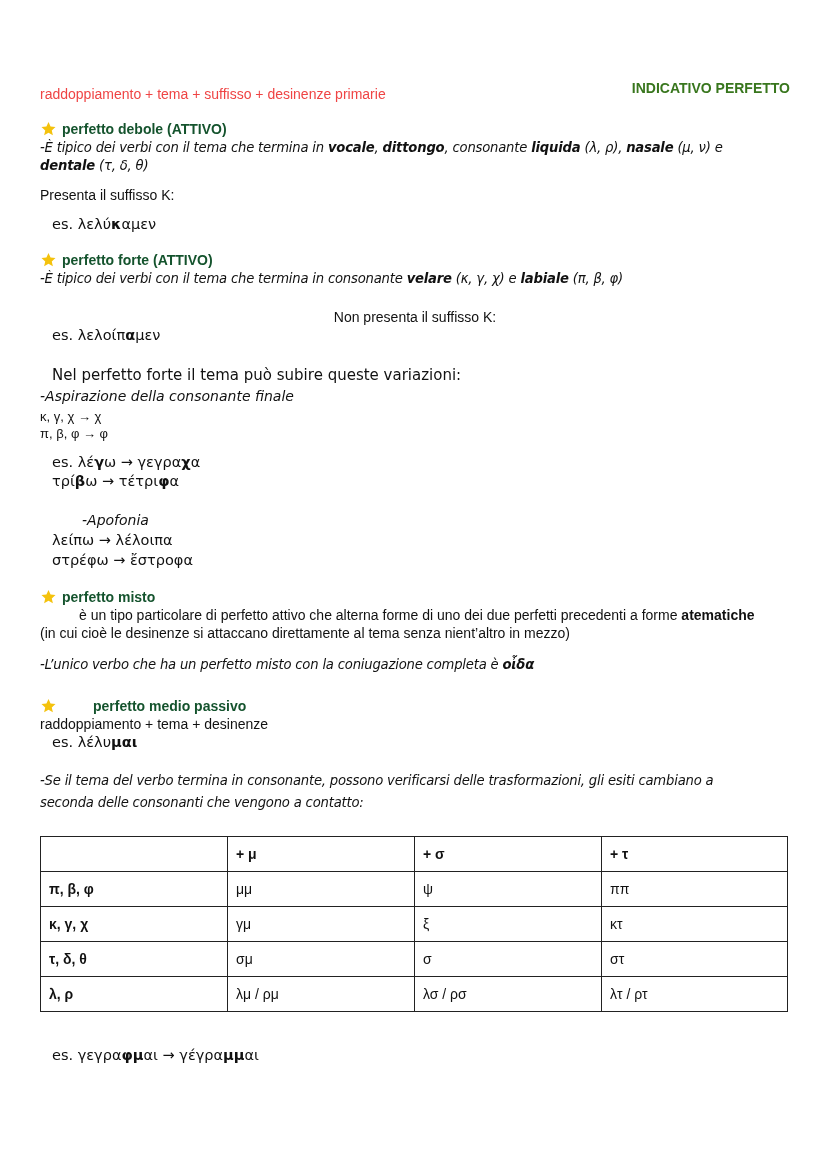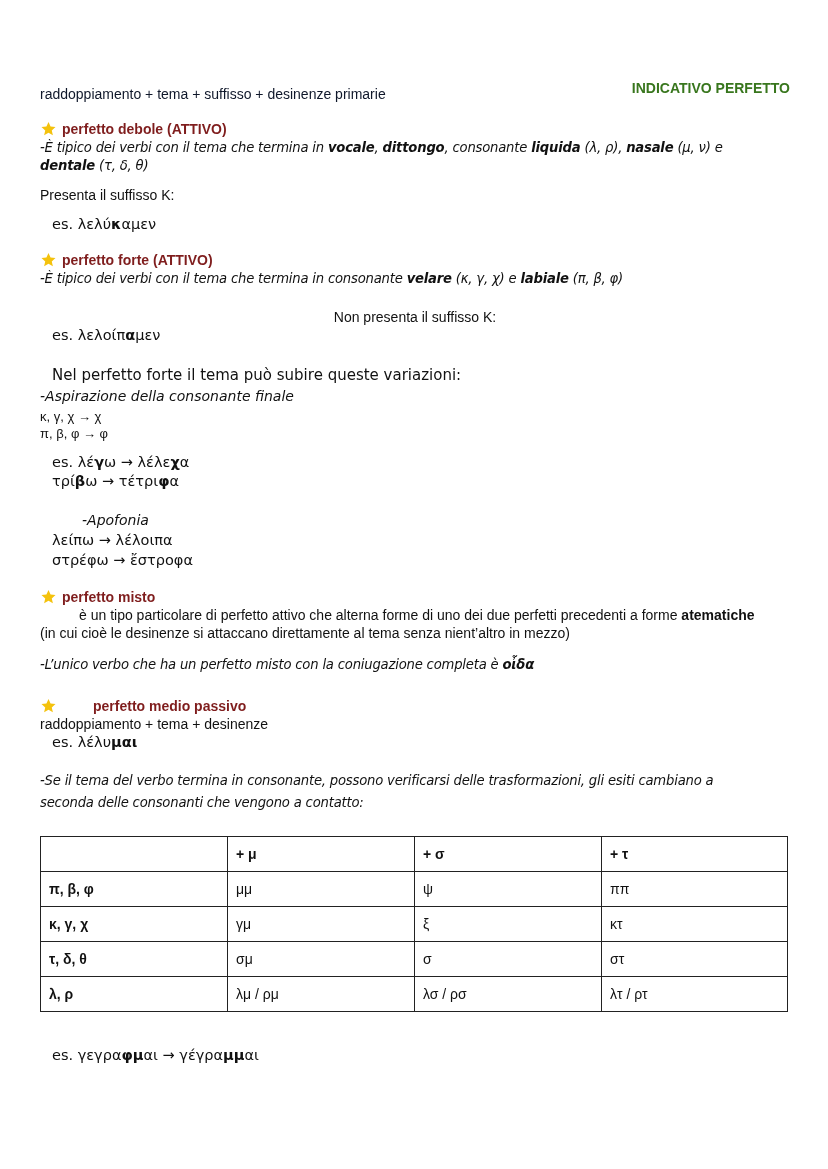--- a/index.html
+++ b/index.html
@@ -3,22 +3,22 @@
 <meta charset="utf-8">
 <style>
   html, body { margin: 0; padding: 0; background: #ffffff; }
   body {
     width: 828px; height: 1169px; position: relative; overflow: hidden;
     font-family: "Liberation Sans", sans-serif; color: #111111; font-size: 14px;
   }
   .page { position: absolute; left: 40px; top: 0; width: 750px; }
   .blk { position: absolute; left: 0; width: 750px; line-height: 18px; }
   .title { color: #38761d; font-weight: bold; font-size: 14px; }
-  .formula { color: #0f172a; font-size: 14px; }
-  .heading { color: #7f1d1d; font-weight: bold; font-size: 14px; display: flex; align-items: center; gap: 5px; }
+  .formula { color: #ef4444; font-size: 14px; }
+  .heading { color: #14532d; font-weight: bold; font-size: 14px; display: flex; align-items: center; gap: 5px; }
   .star { display: inline-block; width: 17px; height: 16px; }
   .star svg { width: 17px; height: 16px; display: block; }
   .note { font-family: "DejaVu Sans", sans-serif; font-style: italic; font-size: 13.2px; color: #111; letter-spacing: -0.2px; }
   .note b { font-style: italic; }
   .plain { font-size: 14px; }
   .sans-big { font-family: "DejaVu Sans", sans-serif; font-size: 14.5px; margin-left: 12px; }
   .sans-it { font-family: "DejaVu Sans", sans-serif; font-style: italic; font-size: 14px; }
   .small-greek { font-size: 13px; line-height: 17px; }
   table.t { position: absolute; left: 0; top: 836px; width: 748px; border-collapse: collapse; font-size: 14px; }
   table.t td { border: 1.5px solid #222; height: 34px; padding: 0 8px; vertical-align: middle; }
@@ -66,21 +66,21 @@
   <div class="blk sans-big" style="top:326px;">
     <span>es. λελοίπ</span><b>α</b><span>μεν</span>
   </div>
 
   <div class="blk sans-big" style="top:366px; font-size:15px;">Nel perfetto forte il tema può subire queste variazioni:</div>
   <div class="blk sans-it" style="top:387px;">-Aspirazione della consonante finale</div>
   <div class="blk small-greek" style="top:408px;">κ, γ, χ → χ</div>
   <div class="blk small-greek" style="top:425px;">π, β, φ → φ</div>
 
   <div class="blk sans-big" style="top:453px;">
-    <span>es. λέ</span><b>γ</b><span>ω → λέλε</span><b>χ</b><span>α</span>
+    <span>es. λέ</span><b>γ</b><span>ω → γεγρα</span><b>χ</b><span>α</span>
   </div>
   <div class="blk sans-big" style="top:472px;">
     <span>τρί</span><b>β</b><span>ω → τέτρι</span><b>φ</b><span>α</span>
   </div>
 
   <div class="blk sans-it" style="top:511px;margin-left:42px;">-Apofonia</div>
   <div class="blk sans-big" style="top:531px;">λείπω → λέλοιπα</div>
   <div class="blk sans-big" style="top:551px;">στρέφω → ἔστροφα</div>
 
   <div class="blk heading" style="top:588px;">

